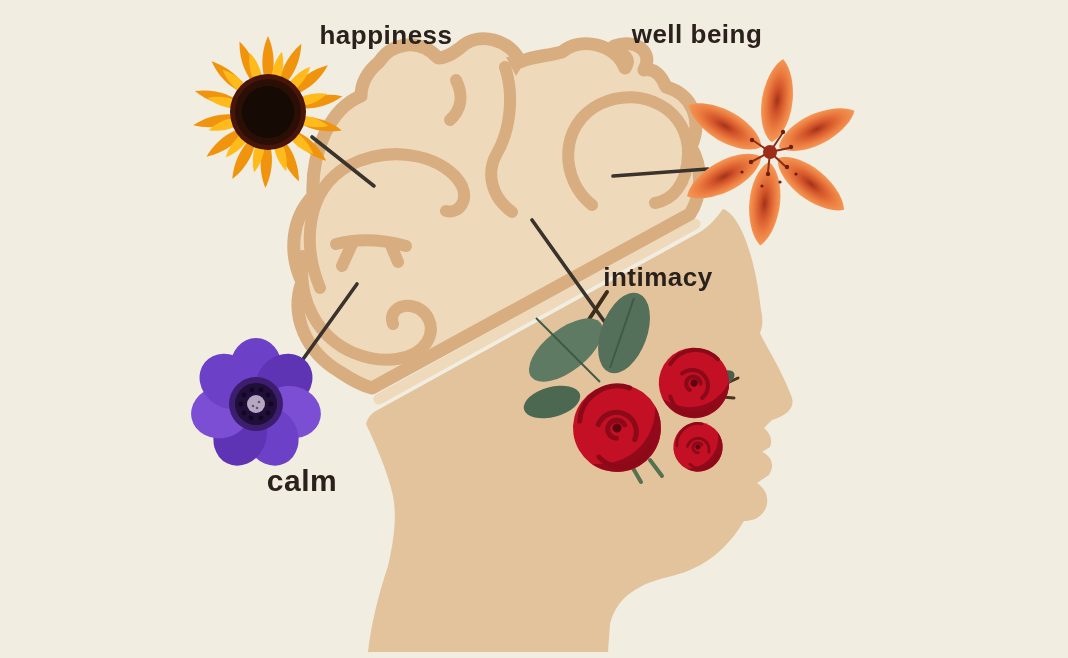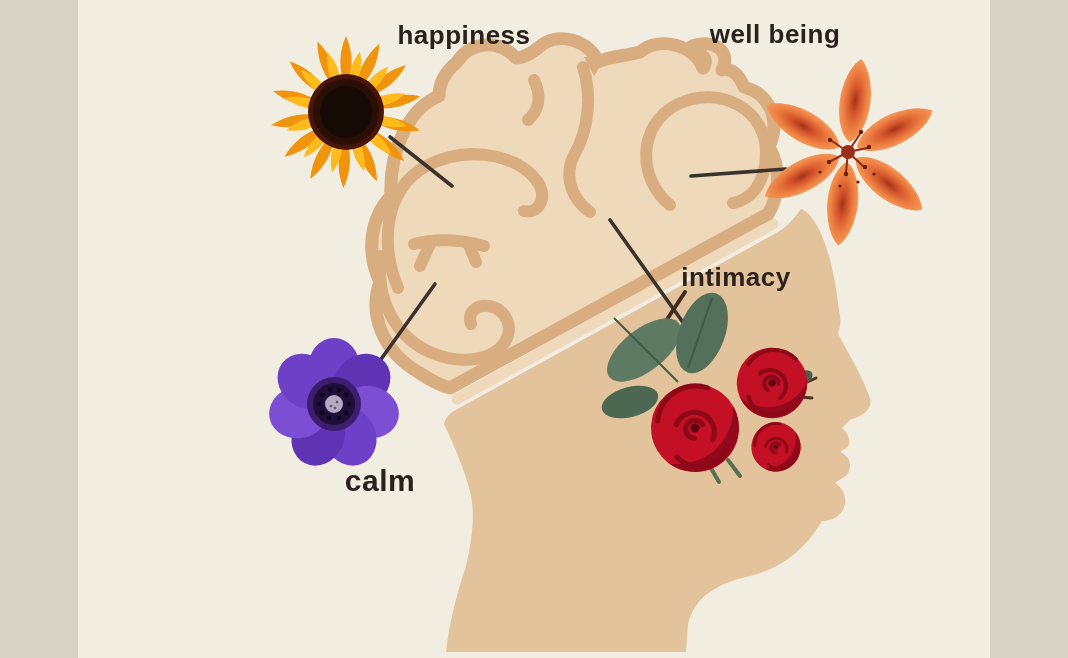--- a/index.html
+++ b/index.html
@@ -1,17 +1,17 @@
 <!DOCTYPE html>
 <html><head>
 <meta charset="utf-8">
 <style>
   html,body{margin:0;padding:0;background:#d8d2c4;}
   .stage{
-    width:912px;height:658px;margin:0 auto;position:relative;overflow:hidden;
+    width:1068px;height:658px;margin:0 auto;position:relative;overflow:hidden;
     font-family:"Liberation Sans","DejaVu Sans",sans-serif;
   }
   svg{display:block;}
   text.label{
     font-family:"Liberation Sans","DejaVu Sans",sans-serif;
     font-weight:bold;
     font-size:26px;
     letter-spacing:0.5px;
   }
   text.label.big{font-size:30px;}

